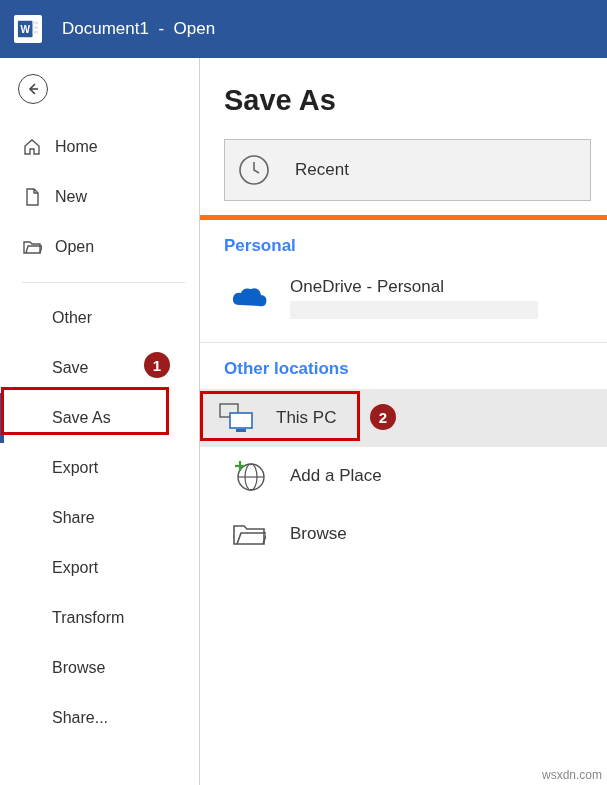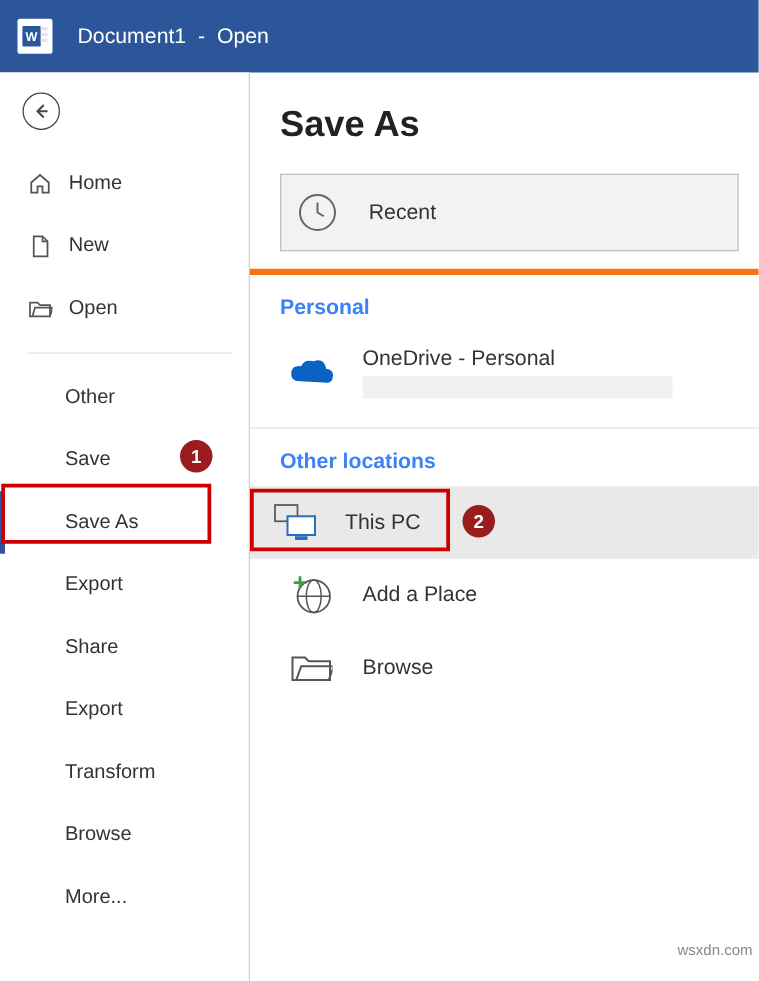--- a/index.html
+++ b/index.html
@@ -113,21 +113,21 @@
   }
   .callout-num {
     position: absolute;
     width: 26px; height: 26px; border-radius: 50%;
     background: #9a1c1c; color: #fff;
     display:flex; align-items:center; justify-content:center;
     font-size: 15px; font-weight: 600;
     pointer-events: none;
   }
   .watermark {
-    position: absolute; bottom: 18px; right: 5px;
+    position: absolute; bottom: 3px; right: 5px;
     font-size: 12px; color: #888;
   }
 </style>
 </head>
 <body>
 
 <div class="titlebar">
   <div class="word-icon">
     <svg viewBox="0 0 24 24" width="22" height="22">
         <rect x="1" y="3" width="16" height="18" rx="1" fill="#2b579a"></rect>
@@ -199,21 +199,21 @@
       <div class="sidebar-item">
           <span>Export</span>
         </div>
       <div class="sidebar-item">
           <span>Transform</span>
         </div>
       <div class="sidebar-item">
           <span>Browse</span>
         </div>
       <div class="sidebar-item">
-          <span>More...</span>
+          <span>Share...</span>
         </div>
     </div>
 
     <div class="callout-box" style="left:1px; top:329px; width:168px; height:48px;"></div>
     <div class="callout-num" style="left:144px; top:294px;">1</div>
   </div>
 
   <div class="content">
     <div class="page-title">Save As</div>
 

